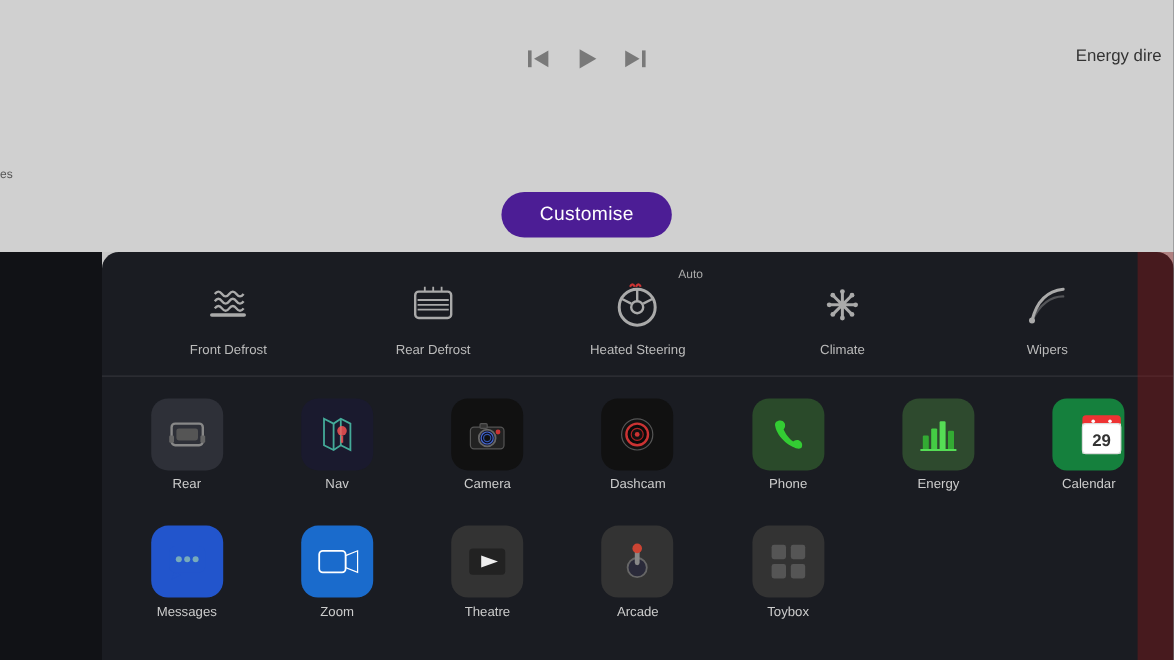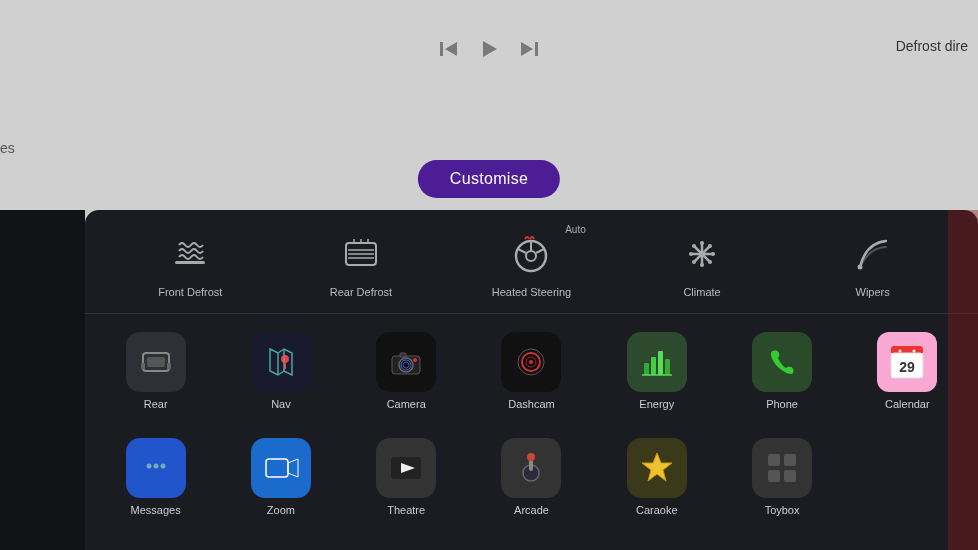--- a/index.html
+++ b/index.html
@@ -48,21 +48,21 @@
       color: #333;
       font-size: 14px;
     }
 
     
     .top-left-text {
       position: absolute;
       top: 140px;
       left: 0px;
       color: #555;
-      font-size: 14px;
+      font-size: 10px;
     }
 
     
     .customise-btn {
       position: absolute;
       top: 160px;
       left: 50%;
       transform: translateX(-50%);
       background: #4c1d95;
       color: #fff;
@@ -221,21 +221,21 @@
       opacity: 0.4;
     }
   </style>
 </head>
 <body>
 
 <div class="bg-top"></div>
 
 <div class="top-left-text">es</div>
 
-<div class="choose-dir">Defrost dire</div>
+<div class="choose-dir">Energy dire</div>
 
 <div class="media-controls">
   <button class="media-btn">
     <svg width="22" height="22" viewBox="0 0 22 22" fill="none">
       <rect x="2" y="4" width="3" height="14" fill="#555"></rect>
       <polygon points="19,4 7,11 19,18" fill="#555"></polygon>
     </svg>
   </button>
   <button class="media-btn">
     <svg width="22" height="22" viewBox="0 0 22 22" fill="none">
@@ -398,44 +398,44 @@
           <circle cx="19" cy="19" r="13" fill="#111" stroke="#555" stroke-width="1"></circle>
           <circle cx="19" cy="19" r="9" fill="#0a0a0a" stroke="#cc3333" stroke-width="2"></circle>
           <circle cx="19" cy="19" r="5" fill="#111" stroke="#aa2222" stroke-width="1"></circle>
           <circle cx="19" cy="19" r="2" fill="#cc3333"></circle>
         </svg>
       </div>
       <div class="app-label">Dashcam</div>
     </div>
 
     <div class="app-item">
+      <div class="app-icon-wrap bg-phone">
+        <svg width="38" height="38" viewBox="0 0 38 38">
+          <path d="M10 8 C10 8 14 6 16 10 C17 13 15 15 15 15 C15 15 18 22 23 25 C23 25 25 23 28 24 C32 26 30 30 30 30 C27 34 10 24 8 12 C7.5 10 8.5 8 10 8 Z" fill="#3c3" stroke="none"></path>
+        </svg>
+      </div>
+      <div class="app-label">Phone</div>
+    </div>
+
+    <div class="app-item">
       <div class="app-icon-wrap bg-energy">
         <svg width="38" height="38" viewBox="0 0 38 38">
 
           <rect x="6" y="20" width="5" height="12" rx="1" fill="#3a3"></rect>
           <rect x="13" y="14" width="5" height="18" rx="1" fill="#4c4"></rect>
           <rect x="20" y="8" width="5" height="24" rx="1" fill="#5d5"></rect>
           <rect x="27" y="16" width="5" height="16" rx="1" fill="#3a3"></rect>
           <line x1="4" y1="32" x2="34" y2="32" stroke="#5d5" stroke-width="1.5"></line>
         </svg>
       </div>
       <div class="app-label">Energy</div>
     </div>
 
     <div class="app-item">
-      <div class="app-icon-wrap bg-phone">
-        <svg width="38" height="38" viewBox="0 0 38 38">
-          <path d="M10 8 C10 8 14 6 16 10 C17 13 15 15 15 15 C15 15 18 22 23 25 C23 25 25 23 28 24 C32 26 30 30 30 30 C27 34 10 24 8 12 C7.5 10 8.5 8 10 8 Z" fill="#3c3" stroke="none"></path>
-        </svg>
-      </div>
-      <div class="app-label">Phone</div>
-    </div>
-
-    <div class="app-item">
-      <div class="app-icon-wrap bg-calendar" style="background:#f9a8d4; border-radius:12px;">
+      <div class="app-icon-wrap bg-calendar" style="background:#15803d; border-radius:12px;justify-content:flex-end;">
         <svg width="38" height="38" viewBox="0 0 38 38">
 
           <rect x="3" y="3" width="32" height="10" rx="3" fill="#e33"></rect>
 
           <rect x="3" y="10" width="32" height="25" rx="0" fill="#fff"></rect>
           <rect x="3" y="10" width="32" height="25" rx="3" fill="#fff" stroke="#ddd" stroke-width="1"></rect>
 
           <text x="19" y="29" text-anchor="middle" font-size="14" font-weight="bold" fill="#333">29</text>
 
           <circle cx="12" cy="8" r="1.5" fill="#fff"></circle>
@@ -489,29 +489,20 @@
         <svg width="38" height="38" viewBox="0 0 38 38">
 
           <circle cx="19" cy="24" r="8" fill="#2a2a3a" stroke="#666" stroke-width="1.5"></circle>
           <rect x="17" y="8" width="4" height="14" rx="2" fill="#888"></rect>
           <circle cx="19" cy="8" r="4" fill="#cc4433"></circle>
         </svg>
       </div>
       <div class="app-label">Arcade</div>
     </div>
 
-    <div class="app-item">
-      <div class="app-icon-wrap bg-caraoke">
-        <svg width="38" height="38" viewBox="0 0 38 38">
-
-          <polygon points="19,4 23,14 34,14 25,21 28,32 19,25 10,32 13,21 4,14 15,14" fill="#f0c030" stroke="#cc9900" stroke-width="1"></polygon>
-        </svg>
-      </div>
-      <div class="app-label">Caraoke</div>
-    </div>
 
     <div class="app-item">
       <div class="app-icon-wrap bg-toybox">
         <svg width="38" height="38" viewBox="0 0 38 38">
 
           <rect x="5" y="5" width="12" height="12" rx="2" fill="#555"></rect>
           <rect x="21" y="5" width="12" height="12" rx="2" fill="#555"></rect>
           <rect x="5" y="21" width="12" height="12" rx="2" fill="#555"></rect>
           <rect x="21" y="21" width="12" height="12" rx="2" fill="#555"></rect>
         </svg>

